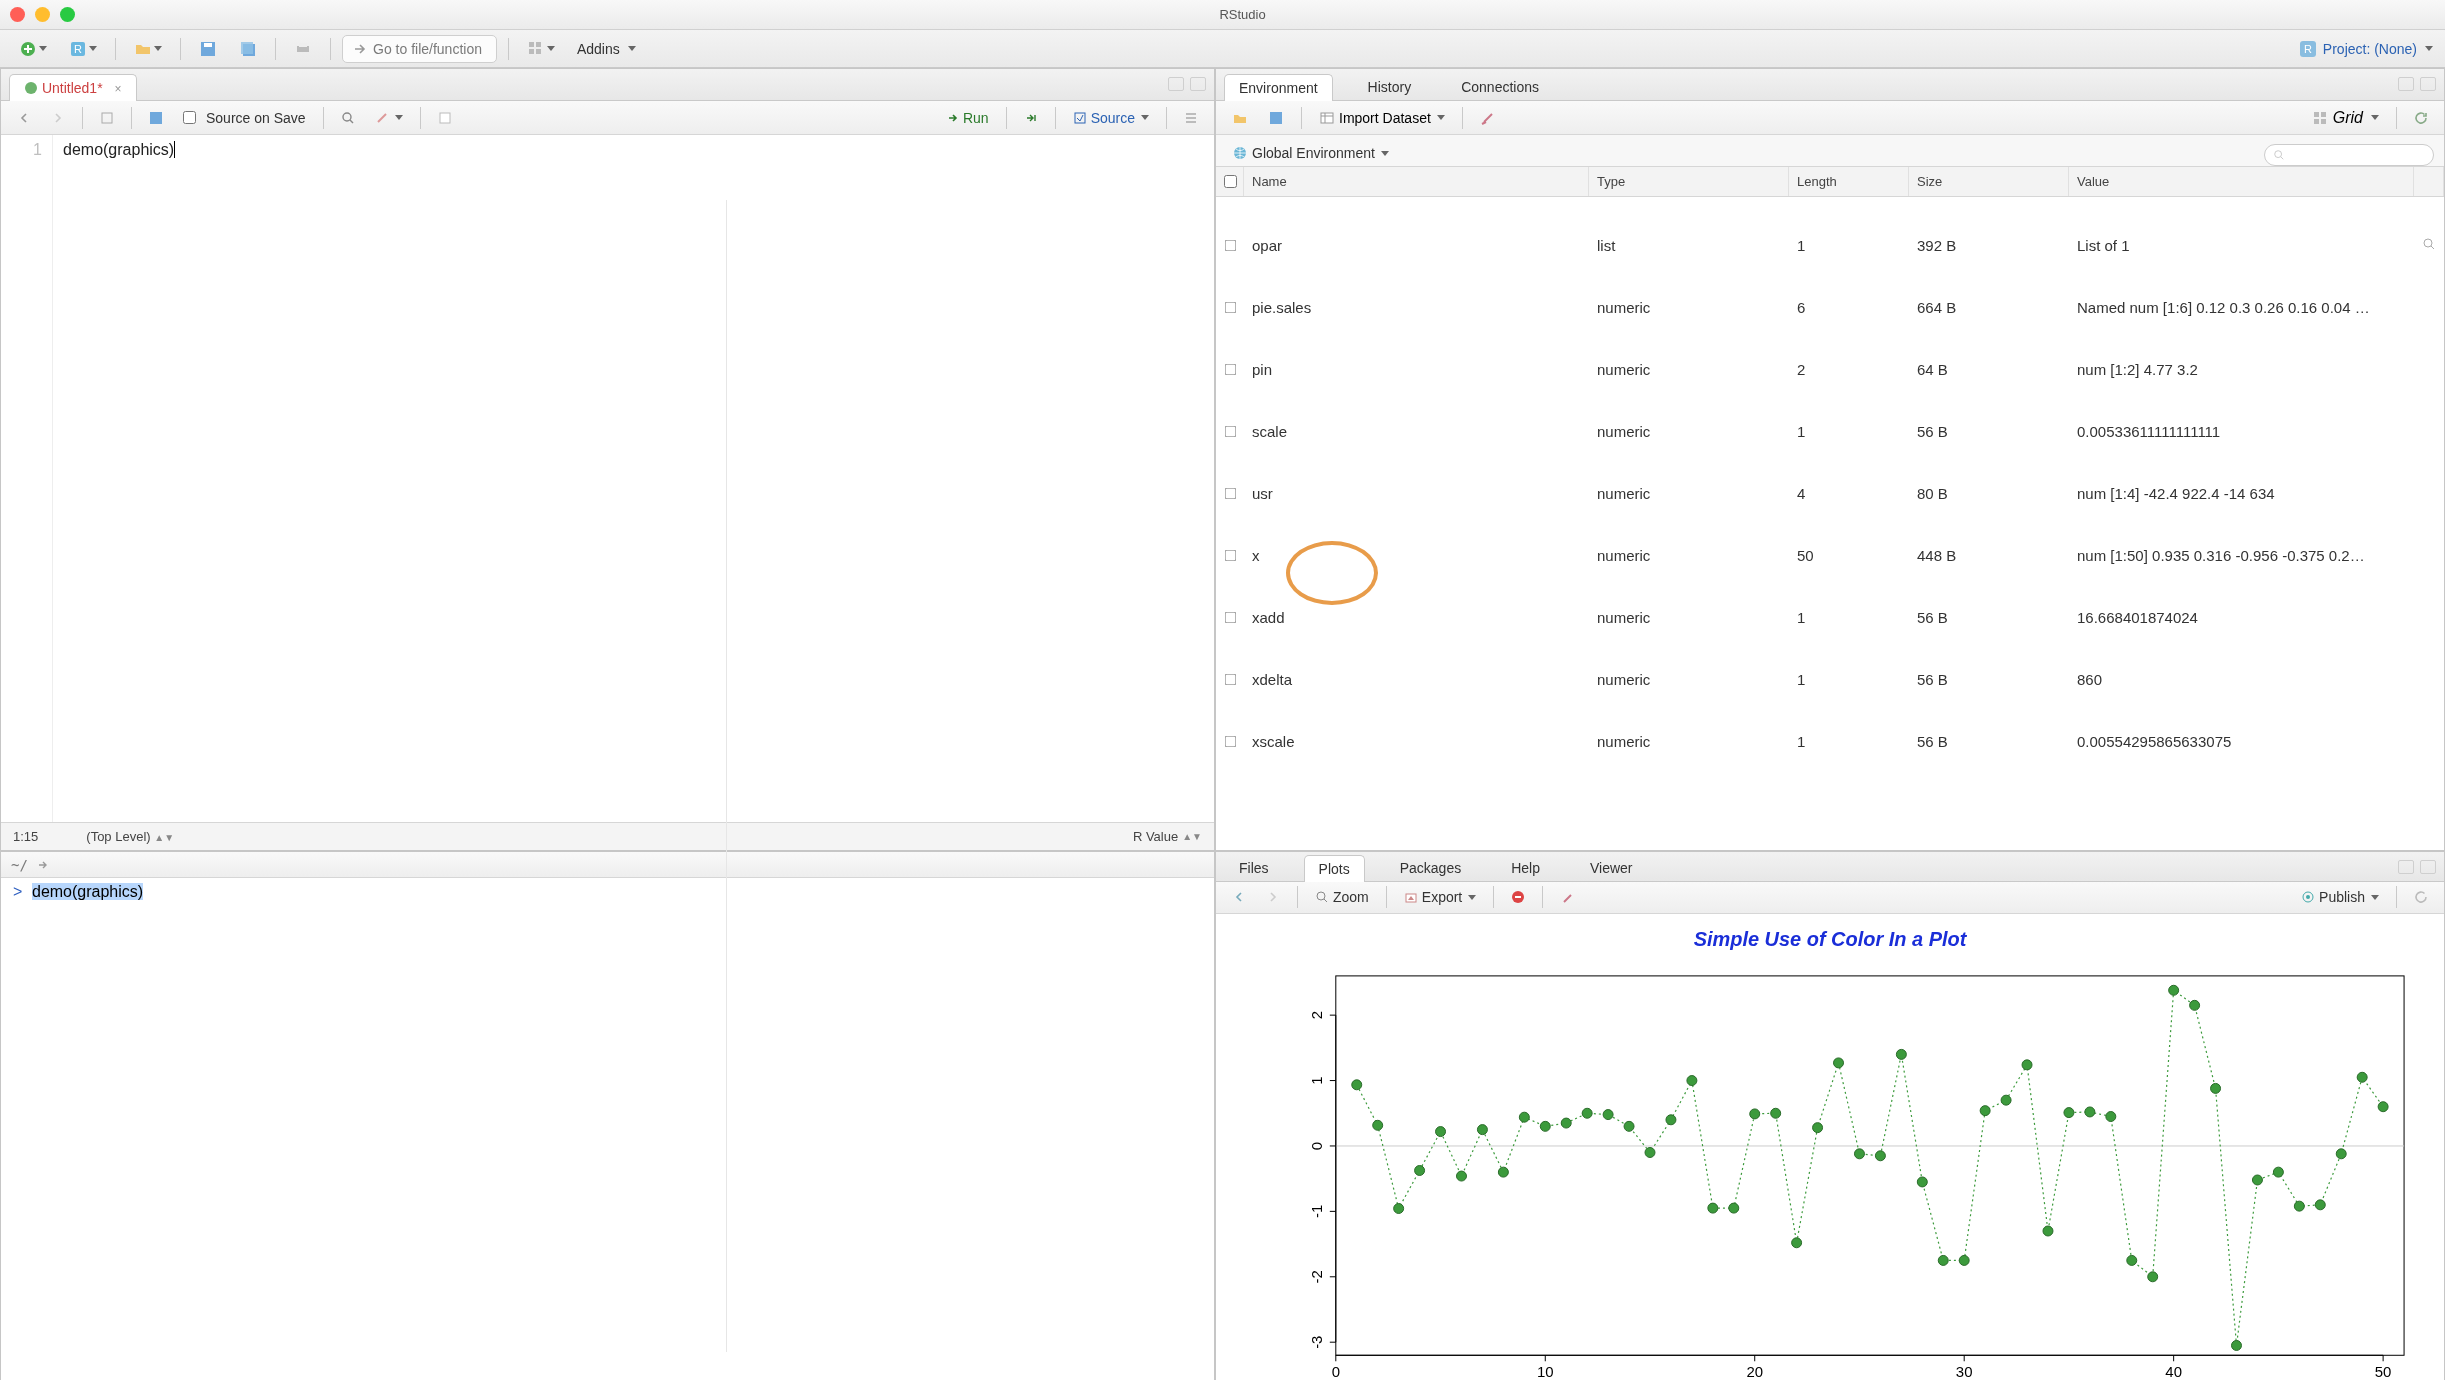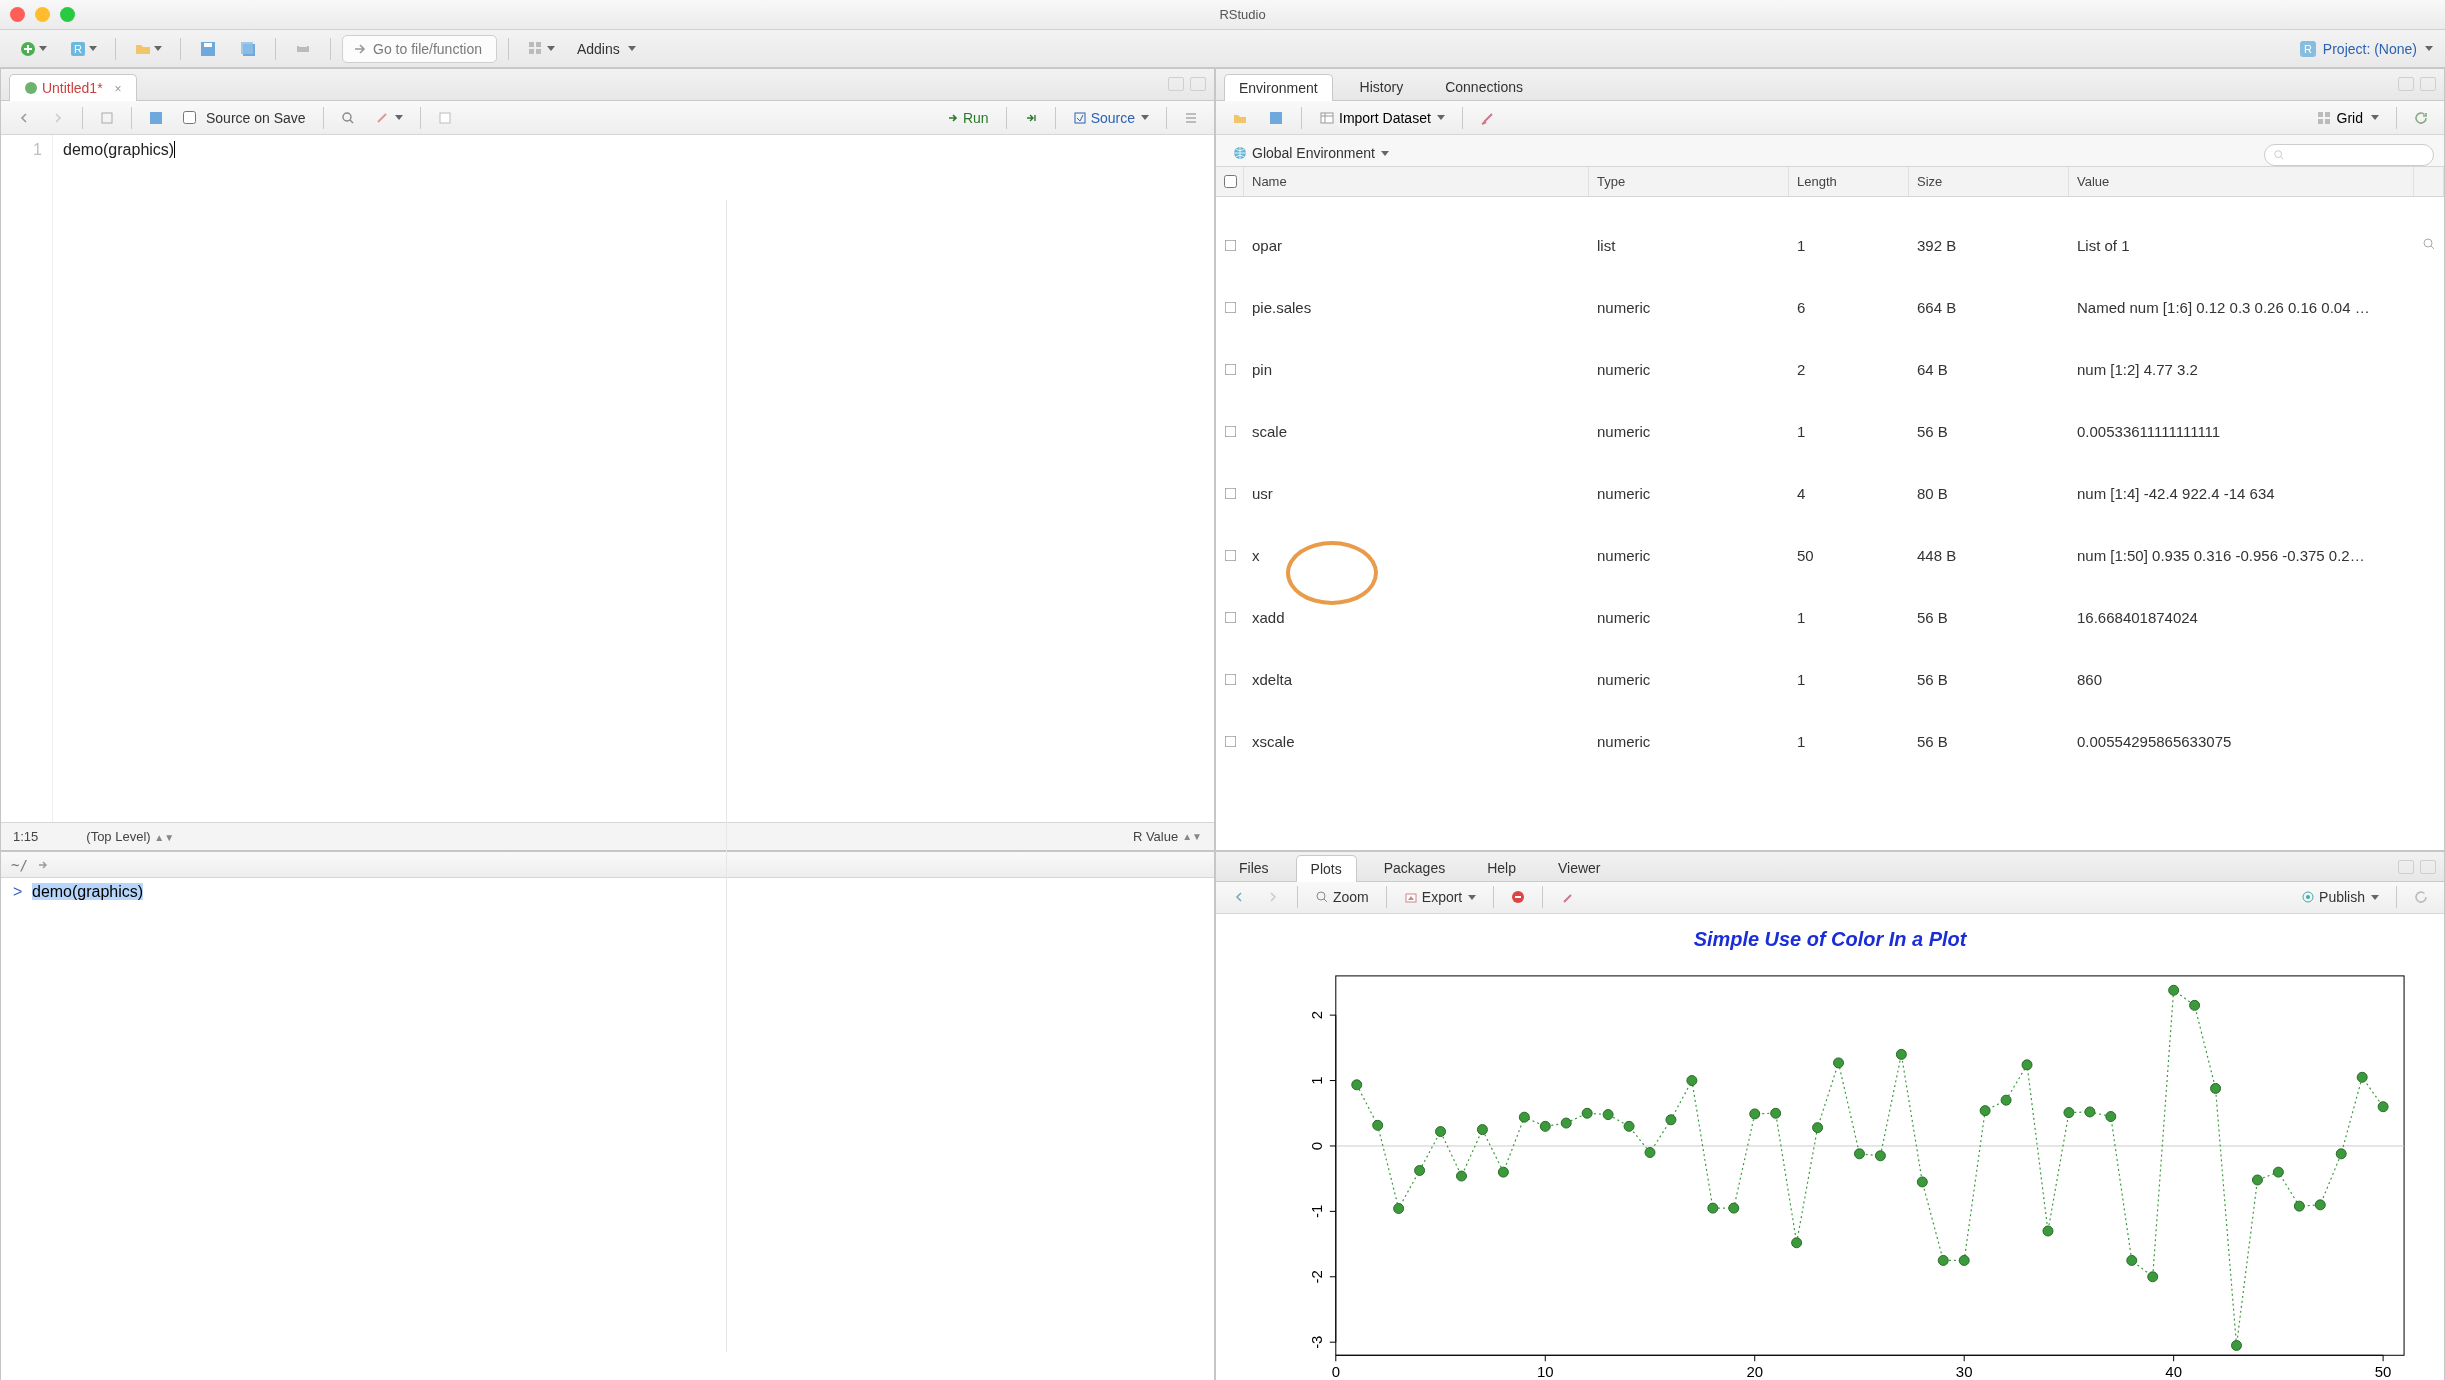--- a/index.html
+++ b/index.html
@@ -20,21 +20,21 @@
   .addins { display:flex; align-items:center; gap:6px; font-size:14px; color:#333; cursor:pointer; }
   .spacer { flex:1; }
   .project { display:flex; align-items:center; gap:6px; font-size:14px; color:#2b62b3; cursor:pointer; }
 
   
   .panes { position:absolute; top:68px; left:0; right:0; bottom:0; display:grid; grid-template-columns:1215px 1230px; grid-template-rows:783px 597px; }
 
   
   .pane { border:1px solid #c6c6c6; background:#fff; display:flex; flex-direction:column; overflow:hidden; }
   .tabbar { height:32px; background:linear-gradient(#f2f2f2,#e7e7e7); border-bottom:1px solid #c9c9c9; display:flex; align-items:flex-end; padding-left:8px; position:relative; }
-  .tab { padding:5px 14px; font-size:14px; color:#333; border:1px solid transparent; border-bottom:none; border-radius:5px 5px 0 0; cursor:pointer; margin-right:12px; }
+  .tab { padding:5px 14px; font-size:14px; color:#333; border:1px solid transparent; border-bottom:none; border-radius:5px 5px 0 0; cursor:pointer; margin-right:20px; }
   .tab.active { background:#fff; border-color:#c9c9c9; position:relative; top:1px; }
   .tab.untitled { color:#cc4040; }
   .tab .close { color:#999; margin-left:8px; font-size:12px; }
   .win-controls { position:absolute; right:8px; top:8px; display:flex; gap:6px; }
   .win-controls span { width:16px; height:14px; border:1px solid #cfcfcf; border-radius:2px; cursor:pointer; }
 
   .toolbar { height:34px; background:linear-gradient(#f9f9f9,#eeeeee); border-bottom:1px solid #d6d6d6; display:flex; align-items:center; padding:0 10px; gap:8px; font-size:14px; }
   .toolbar .lbl { color:#333; }
   .mini-btn { display:flex; align-items:center; gap:4px; padding:0 6px; height:26px; cursor:pointer; border-radius:3px; }
 
@@ -71,21 +71,21 @@
   
   .annot { position:absolute; border:4px solid #e89c4a; border-radius:50%; pointer-events:none; }
 
   
   .caret-dn { width:0; height:0; border-left:4px solid transparent; border-right:4px solid transparent; border-top:5px solid #666; display:inline-block; margin-left:2px; }
   .ico { width:18px; height:18px; }
 
   
   .btn-run { display:flex; align-items:center; gap:4px; color:#2a7a2a; }
   .btn-src { display:flex; align-items:center; gap:4px; color:#2b62b3; }
-  .grid-btn { display:flex; align-items:center; gap:6px; font-size:14px; }
+  .grid-btn { display:flex; align-items:center; gap:6px; font-size:16px;font-style:italic; }
 
   .small-label { font-size:14px; color:#333; }
 </style>
 </head>
 <body>
 
 <div class="titlebar">
   <div class="traffic">
     <span class="r"></span>
     <span class="y"></span>

